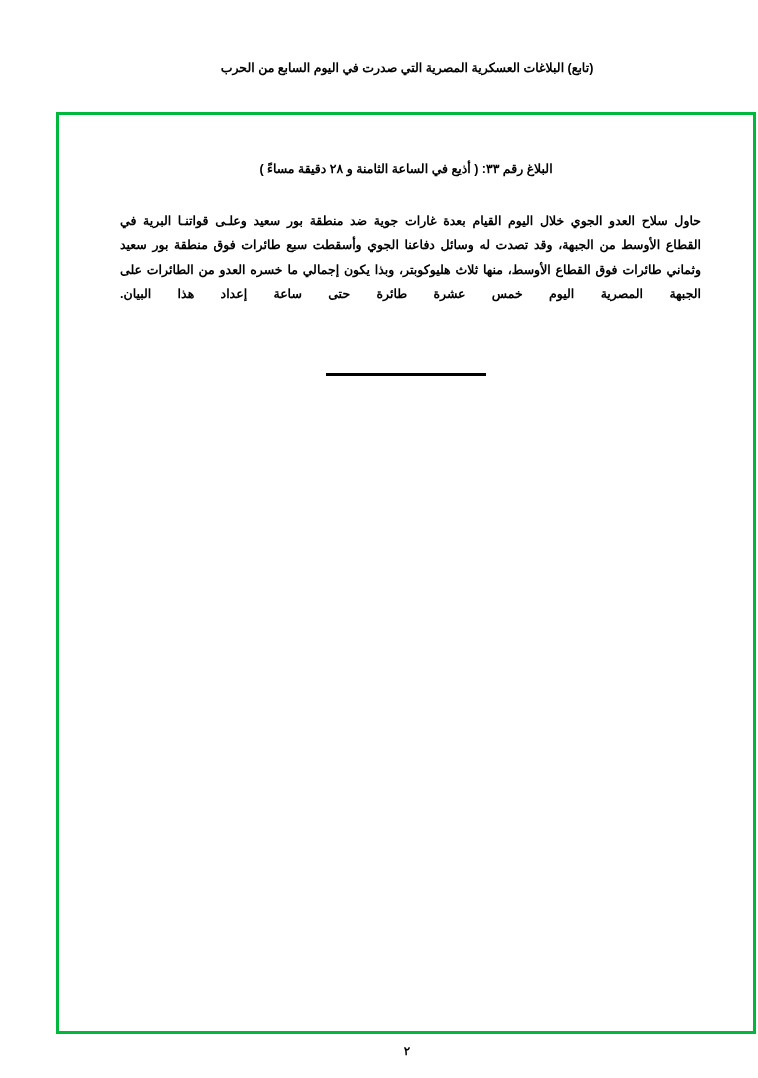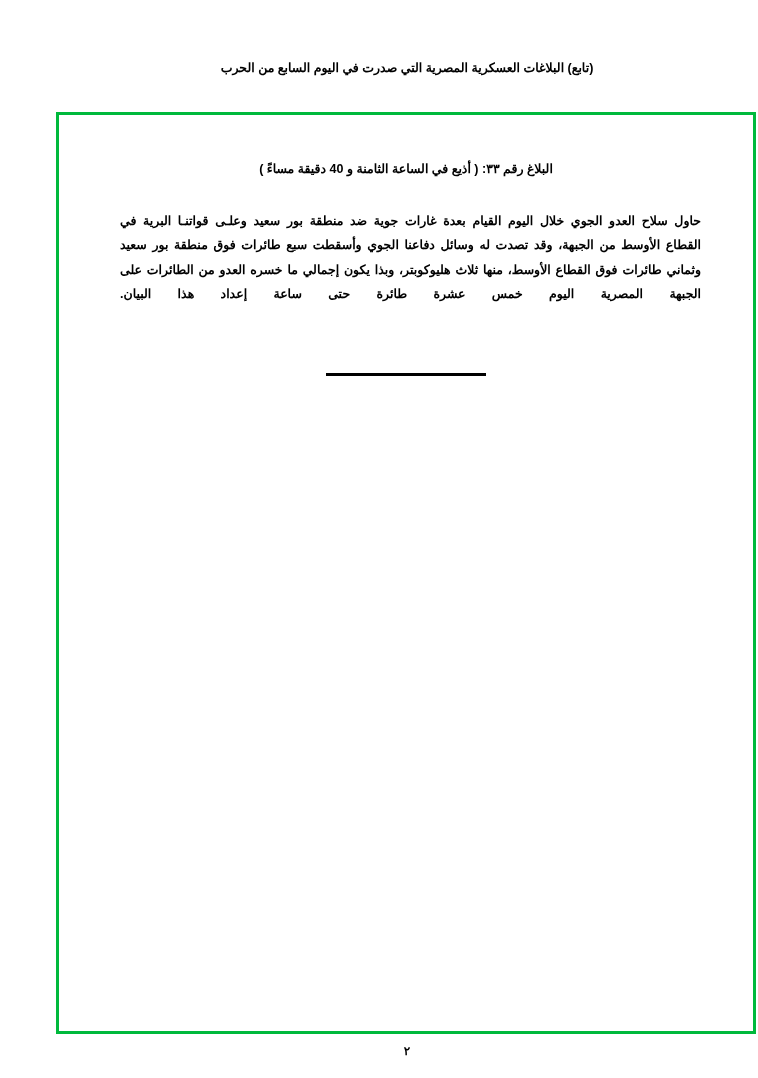--- a/index.html
+++ b/index.html
@@ -106,21 +106,21 @@
 </head>
 <body>
 
 <div class="page">
 
   <div class="page-header">(تابع) البلاغات العسكرية المصرية التي صدرت في اليوم السابع من الحرب</div>
 
   <div class="frame">
     <div class="frame-inner">
 
-      <p class="bulletin-heading">البلاغ رقم ٣٣: ( أذيع في الساعة الثامنة و 40 دقيقة مساءً )</p>
+      <p class="bulletin-heading">البلاغ رقم ٣٣: ( أذيع في الساعة الثامنة و ٢٨ دقيقة مساءً )</p>
 
       <p class="bulletin-body">حاول سلاح العدو الجوي خلال اليوم القيام بعدة غارات جوية ضد منطقة بور سعيد وعلـى قواتنـا البرية في القطاع الأوسط من الجبهة، وقد تصدت له وسائل دفاعنا الجوي وأسقطت سبع طائرات فوق منطقة بور سعيد وثماني طائرات فوق القطاع الأوسط، منها ثلاث هليوكوبتر، وبذا يكون إجمالي ما خسره العدو من الطائرات على الجبهة المصرية اليوم خمس عشرة طائرة حتى ساعة إعداد هذا البيان.</p>
 
       <div class="divider-wrap">
         <div class="divider-rule"></div>
       </div>
 
     </div>
   </div>
 

